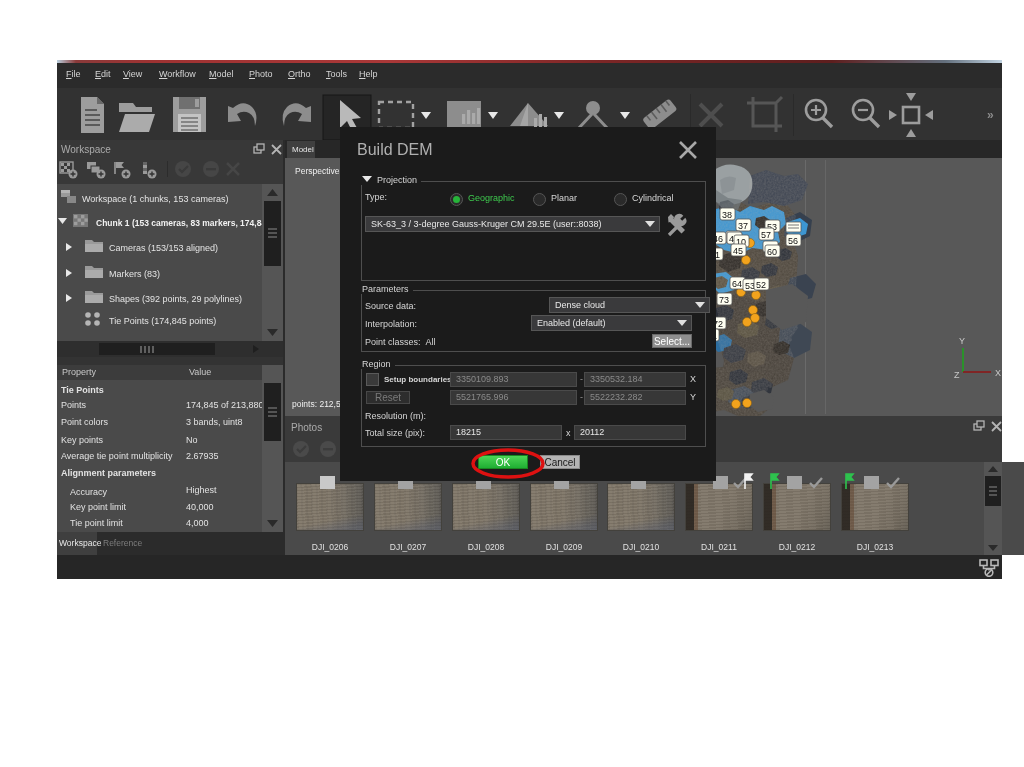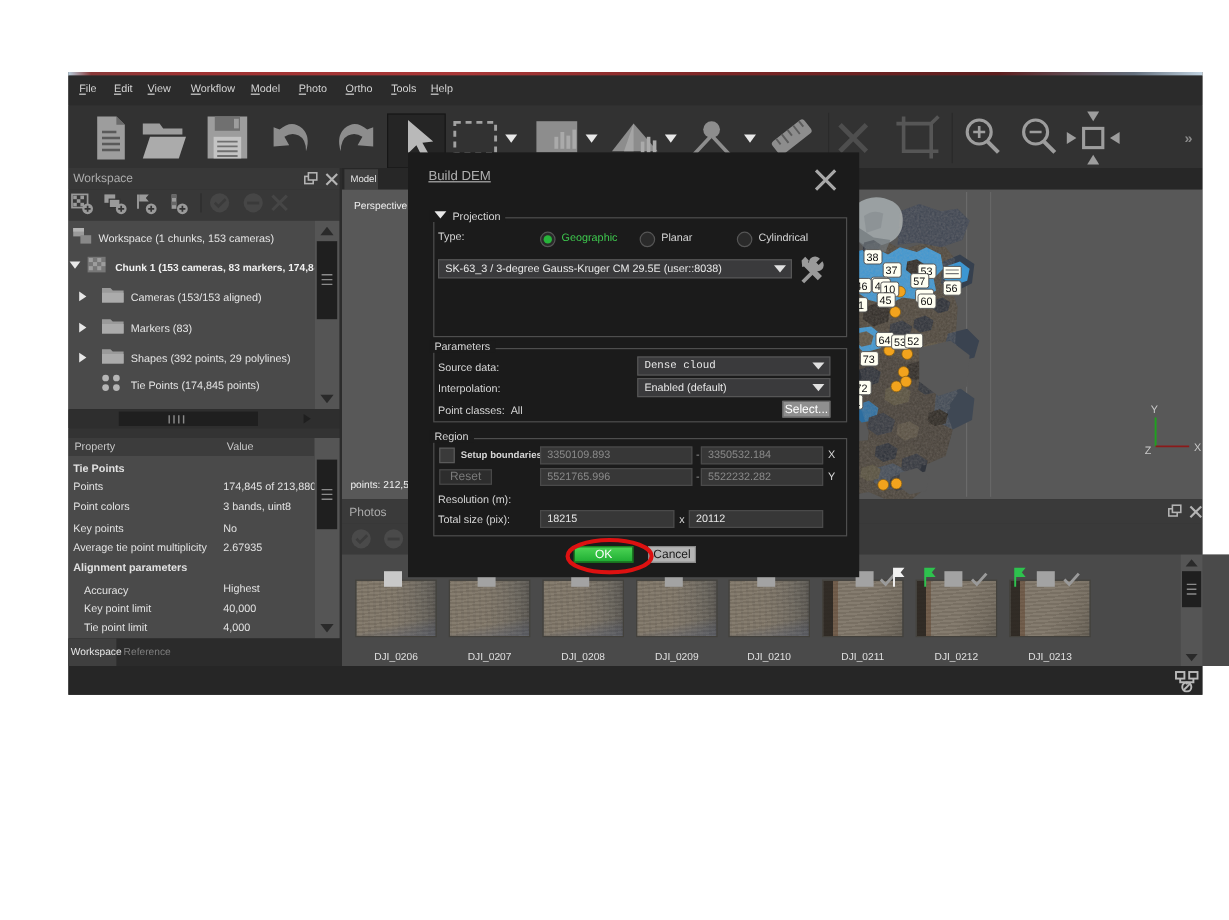--- a/index.html
+++ b/index.html
@@ -588,21 +588,21 @@
       <g fill="none" stroke="#b9b9b9" stroke-width="1.6">
         <rect x="1" y="1" width="7" height="5.5"></rect>
           <rect x="12" y="1" width="7" height="5.5"></rect>
         <path d="M4.5 6.5 v3 h11 v-3 M10 9.5 v2"></path>
         <circle cx="10" cy="13.5" r="3.8"></circle>
           <path d="M7.5 16 l5.5 -5.5"></path>
       </g>
     </svg>
   </div>
   <div id="dialog">
-    <div style="position:absolute;left:17px;top:14px;color:#b0b0b0;font-size:11px;text-decoration:underline;">Build DEM</div>
+    <div style="position:absolute;left:17px;top:14px;color:#b0b0b0;font-size:16px;">Build DEM</div>
     <svg style="position:absolute;left:337px;top:12px;" width="22" height="22" viewBox="0 0 22 22">
         <path d="M3 3 L19 19 M19 3 L3 19" stroke="#a8a8a8" stroke-width="2.6"></path>
       </svg>
 
     <div class="grp" style="top:54px;height:100px;"></div>
     <div class="grplabel" style="top:48px;left:18px;"><svg width="11" height="8" style="margin-right:4px;">
           <path d="M0 1 L10 1 L5 7 Z" fill="#e8e8e8"></path>
         </svg>Projection</div>
     <div class="dlabel" style="left:25px;top:65px;">Type:</div>
     <div style="position:absolute;left:110px;top:66px;width:13px;height:13px;border-radius:50%;background:#2a2a2a;border:1px solid #555;"></div>
@@ -615,21 +615,21 @@
     <div class="combo" style="left:25px;top:89px;width:295px;font-size:9px;">SK-63_3 / 3-degree Gauss-Kruger CM 29.5E (user::8038)<div class="arr"></div></div>
     <svg style="position:absolute;left:325px;top:86px;" width="26" height="24" viewBox="0 0 26 24">
       <path d="M4 22 L14 12" stroke="#9a9a9a" stroke-width="3.2" fill="none"></path>
       <path d="M14 13 l-3 -3 a5.2 5.2 0 1 1 7.3 -7.3 l-3.1 3.1 2 2 3.1 -3.1 a5.2 5.2 0 0 1 -7.3 7.3 z" fill="#9a9a9a"></path>
       <path d="M3 4 l3 -3 3 3 -0.5 1.5 11.5 11.5 -3.5 3.5 -11.5 -11.5 -1.5 0.5 z" fill="#9a9a9a"></path>
     </svg>
 
     <div class="grp" style="top:163px;height:62px;"></div>
     <div class="grplabel" style="top:157px;left:18px;">Parameters</div>
     <div class="dlabel" style="left:25px;top:174px;">Source data:</div>
-    <div class="combo" style="left:191px;top:170px;width:161px;font-family:Liberation Mono, monospace;">Dense cloud<div class="arr"></div></div>
+    <div class="combo" style="left:209px;top:170px;width:161px;">Dense cloud<div class="arr"></div></div>
     <div class="dlabel" style="left:25px;top:192px;">Interpolation:</div>
     <div class="combo" style="left:191px;top:188px;width:161px;">Enabled (default)<div class="arr"></div></div>
     <div class="dlabel" style="left:25px;top:210px;">Point classes:&nbsp;&nbsp;All</div>
     <div style="position:absolute;left:312px;top:207px;width:40px;height:14px;background:#8f8f8f;border:1px solid #6a6a6a;color:#fff;font-size:10px;text-align:center;line-height:13px;">Select...</div>
 
     <div class="grp" style="top:238px;height:82px;"></div>
     <div class="grplabel" style="top:232px;left:18px;">Region</div>
     <div style="position:absolute;left:26px;top:246px;width:13px;height:13px;background:#3a3a3a;border:1px solid #5a5a5a;"></div>
     <div class="dlabel" style="left:44px;top:248px;font-weight:bold;font-size:8px;">Setup boundaries:</div>
     <div class="input dis" style="left:110px;top:245px;width:127px;">3350109.893</div>

